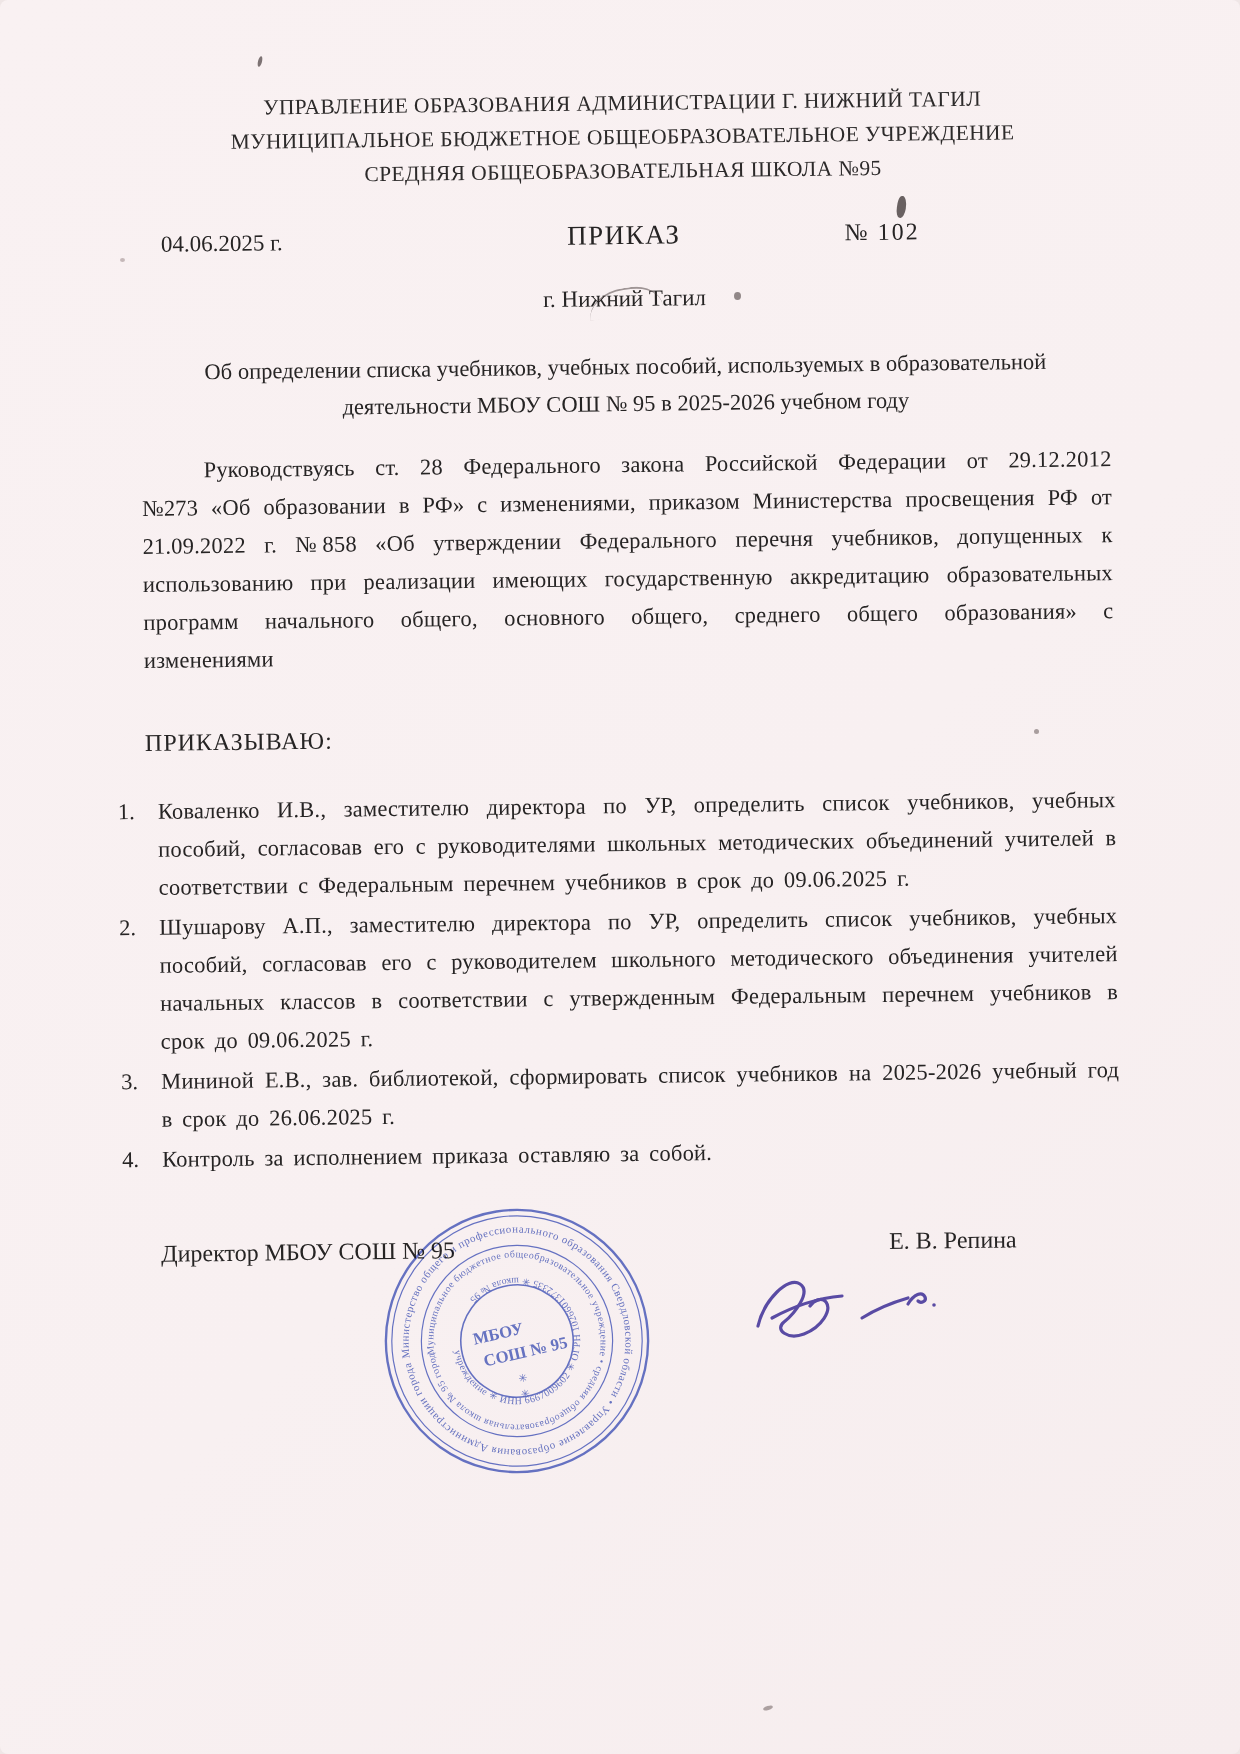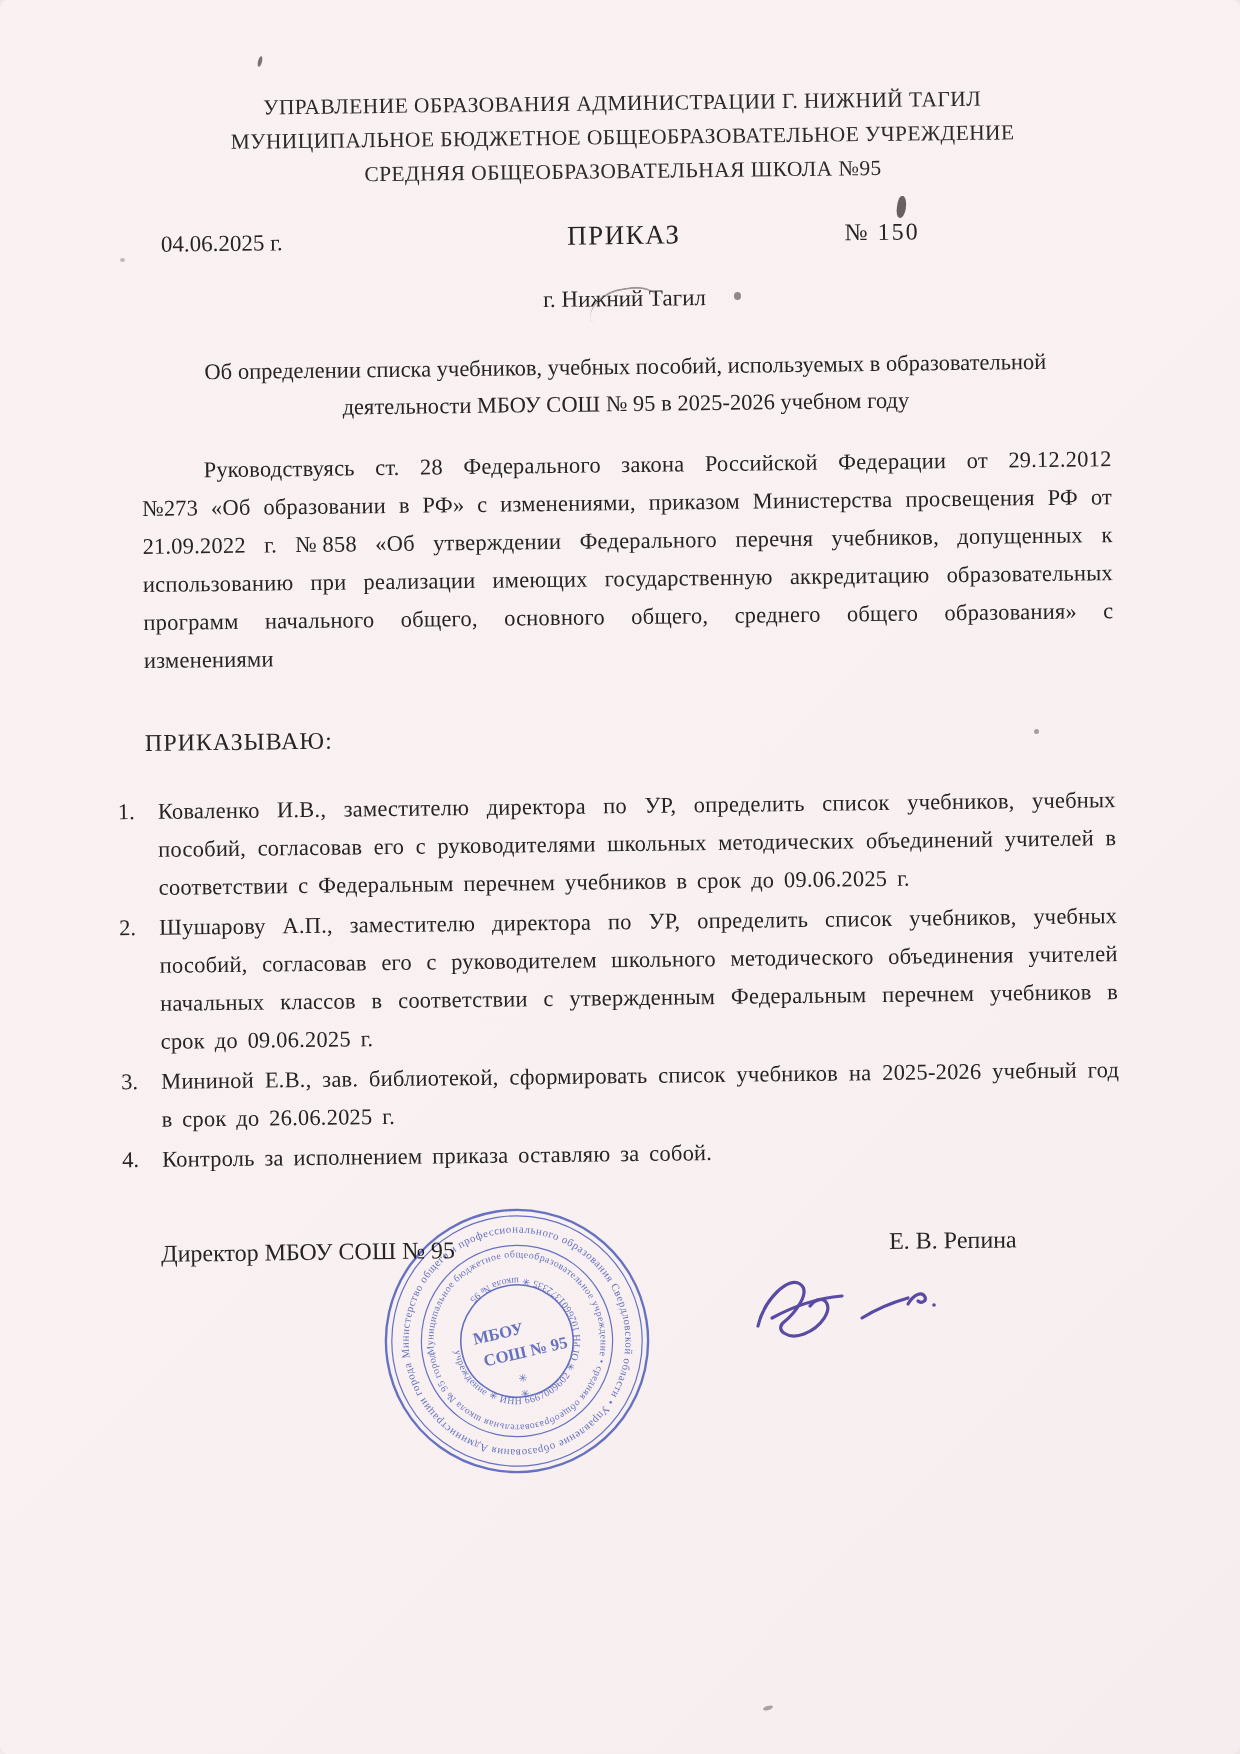--- a/index.html
+++ b/index.html
@@ -74,21 +74,21 @@
 
     <div class="letterhead">
       <div>УПРАВЛЕНИЕ ОБРАЗОВАНИЯ АДМИНИСТРАЦИИ  Г. НИЖНИЙ ТАГИЛ</div>
       <div>МУНИЦИПАЛЬНОЕ БЮДЖЕТНОЕ ОБЩЕОБРАЗОВАТЕЛЬНОЕ УЧРЕЖДЕНИЕ</div>
       <div>СРЕДНЯЯ  ОБЩЕОБРАЗОВАТЕЛЬНАЯ ШКОЛА №95</div>
     </div>
 
     <div class="meta-row">
       <span class="meta-date">04.06.2025 г.</span>
       <span class="meta-doctype">ПРИКАЗ</span>
-      <span class="meta-number">№  150</span>
+      <span class="meta-number">№  102</span>
     </div>
 
     <div class="city">г. Нижний Тагил</div>
 
     <div class="subject">Об определении списка учебников, учебных пособий, используемых в образовательной деятельности МБОУ СОШ № 95 в 2025-2026 учебном году</div>
 
     <div class="preamble">Руководствуясь ст. 28 Федерального закона Российской Федерации от 29.12.2012 №273 «Об образовании в РФ» с изменениями, приказом Министерства просвещения РФ от 21.09.2022 г. №858 «Об утверждении Федерального перечня учебников, допущенных к использованию при реализации имеющих государственную аккредитацию образовательных программ начального общего, основного общего, среднего общего образования» с изменениями</div>
 
     <div class="directive">ПРИКАЗЫВАЮ:</div>
 

